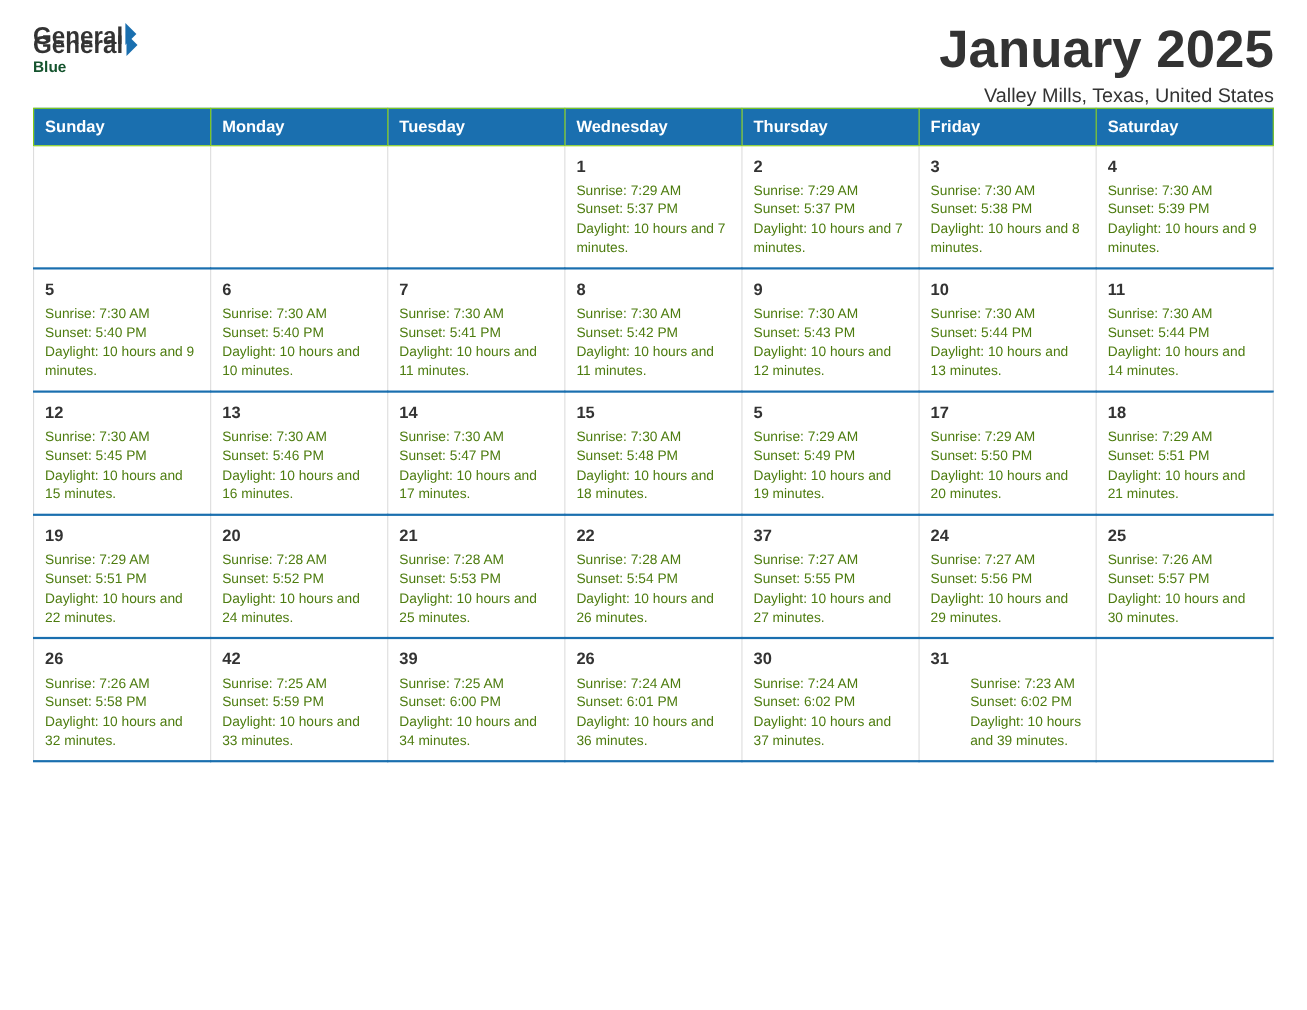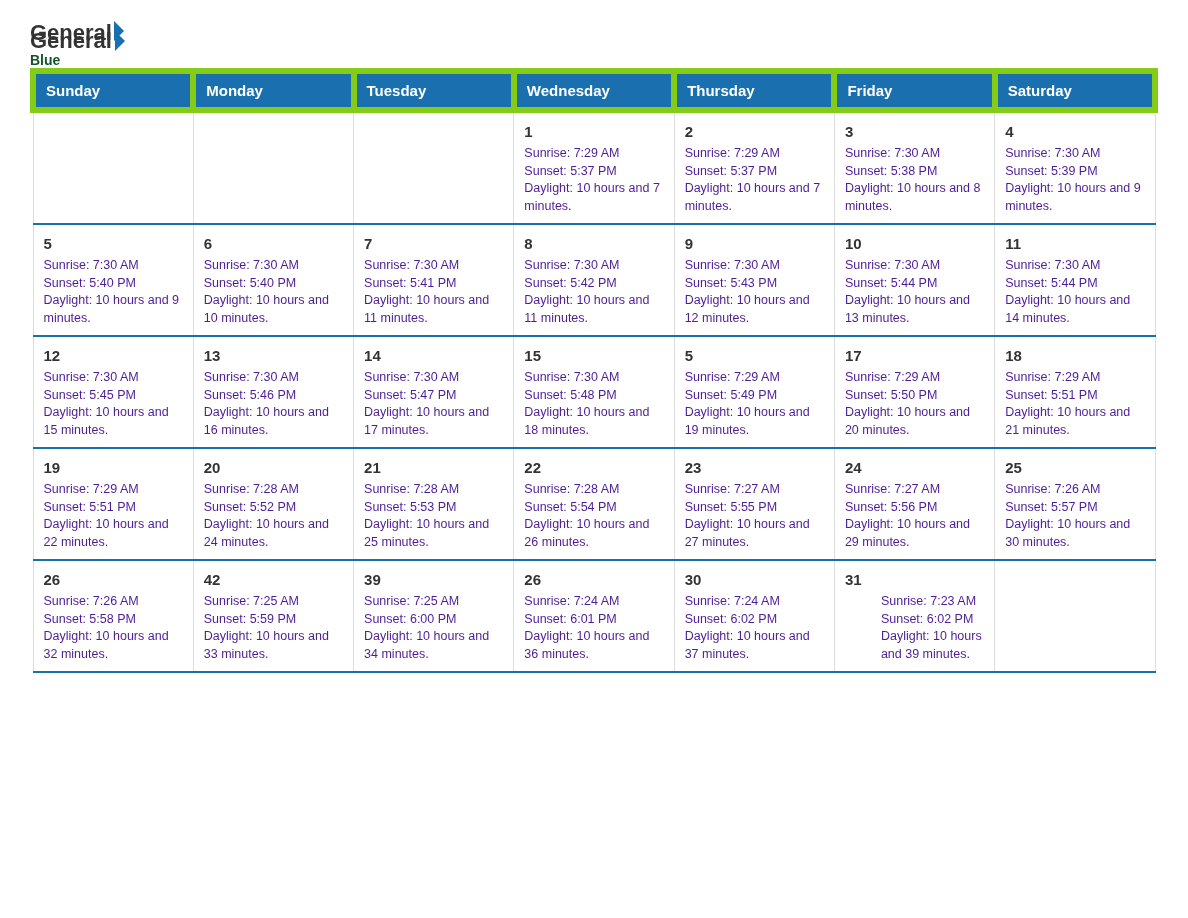--- a/index.html
+++ b/index.html
@@ -65,21 +65,21 @@
     }
     thead tr {
       background-color: #1a6faf;
     }
     thead th {
       color: #fff;
       font-size: 15px;
       font-weight: bold;
       padding: 8px 10px;
       text-align: left;
-      border: 6px solid #84cc16;
+      border: 1px solid #84cc16;
     }
     tbody tr {
       border-bottom: 2px solid #1a6faf;
     }
     tbody td {
       vertical-align: top;
       padding: 8px 10px;
       border-right: 1px solid #ddd;
       border-left: 1px solid #ddd;
       min-height: 100px;
@@ -91,40 +91,42 @@
       border-right: 1px solid #ddd;
     }
     .day-number {
       font-size: 15px;
       font-weight: bold;
       margin-bottom: 3px;
       display: block;
     }
     .day-info {
       font-size: 12.5px;
-      color: #4c1d95;
+      color: #4d7c0f;
     }
   </style>
 </head>
 <body>
 
 <div class="header">
   <div class="logo">
     <div class="logo-text">
       <span>General</span>
       <span class="logo-arrow"></span>
       <br>
     </div>
     <div style="display:flex;align-items:center;margin-top:-18px;">
       <span style="font-size:22px;font-weight:bold;color:#333;">General</span>
       <div class="logo-arrow" style="margin-left:3px;margin-top:0;"></div>
     </div>
     <div class="logo-tagline">Blue</div>
   </div>
   <div class="title-block">
+    <div class="calendar-title">January 2025</div>
+    <div class="calendar-subtitle">Valley Mills, Texas, United States</div>
   </div>
 </div>
 
 <table>
   <thead>
     <tr>
     <th>Sunday</th>
         <th>Monday</th>
         <th>Tuesday</th>
         <th>Wednesday</th>
@@ -270,21 +272,21 @@
 Sunset: 5:53 PM
 Daylight: 10 hours and 25 minutes.</div>
         </td>
         <td>
           <span class="day-number">22</span>
           <div class="day-info" style="white-space: pre-line;">Sunrise: 7:28 AM
 Sunset: 5:54 PM
 Daylight: 10 hours and 26 minutes.</div>
         </td>
         <td>
-          <span class="day-number">23</span>
+          <span class="day-number">37</span>
           <div class="day-info" style="white-space: pre-line;">Sunrise: 7:27 AM
 Sunset: 5:55 PM
 Daylight: 10 hours and 27 minutes.</div>
         </td>
         <td>
           <span class="day-number">24</span>
           <div class="day-info" style="white-space: pre-line;">Sunrise: 7:27 AM
 Sunset: 5:56 PM
 Daylight: 10 hours and 29 minutes.</div>
         </td>

